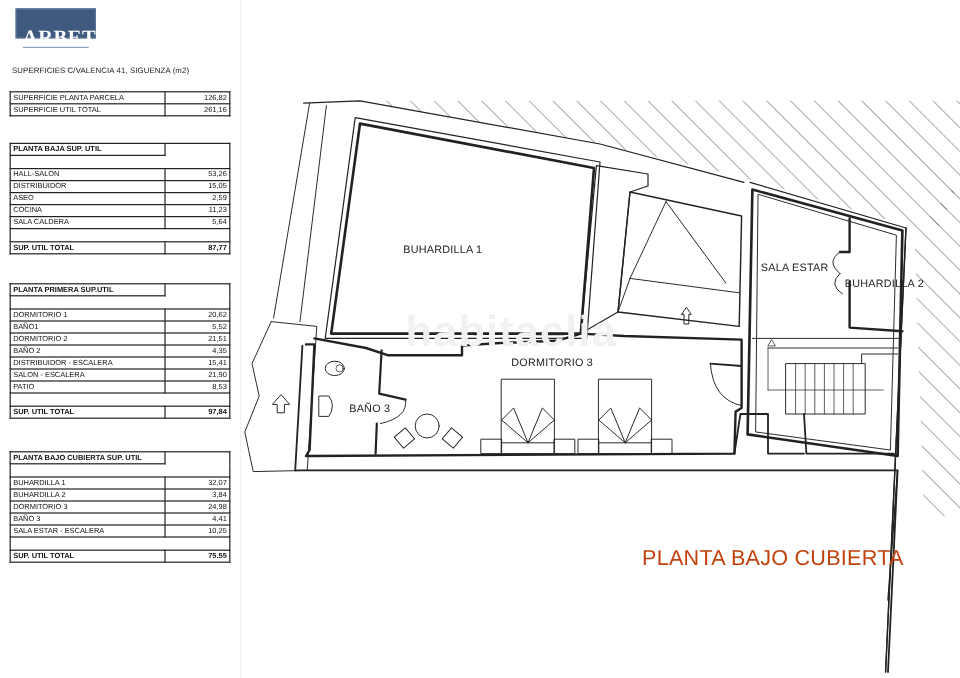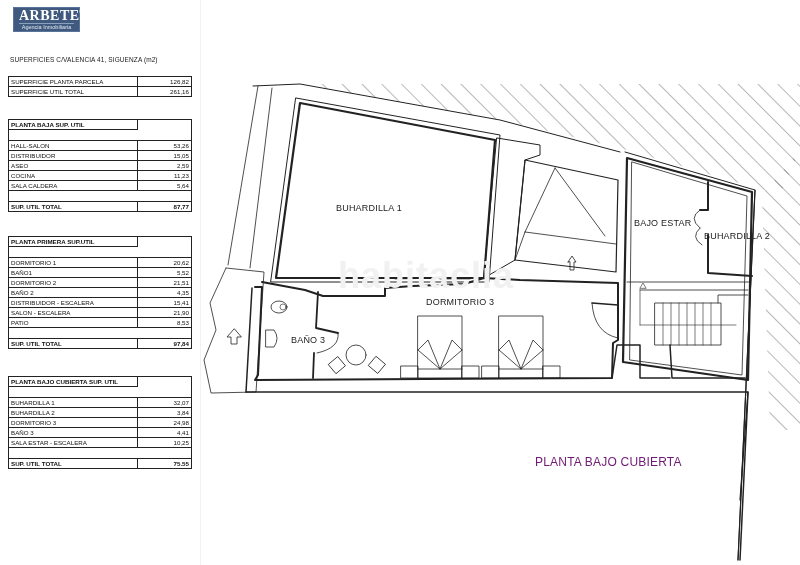--- a/index.html
+++ b/index.html
@@ -3,37 +3,37 @@
 <meta charset="utf-8">
 <style>
   html, body { margin: 0; padding: 0; background: #ffffff; }
   body { width: 800px; height: 565px; position: relative; overflow: hidden;
          font-family: "Liberation Sans", sans-serif; color: #111; }
   .left-panel { position: absolute; left: 0; top: 0; width: 200px; height: 565px;
                 background: #ffffff; border-right: 1px solid #f2f2f2; }
   .logo { position: absolute; left: 13px; top: 7px; width: 67px; height: 25px;
           background: #3f5a7e; color: #fff; text-align: center; box-sizing: border-box;
           border: 1px solid #5a7398; }
-  .logo .name { font-family: "Liberation Serif", serif; font-size: 14px; font-weight: bold;
+  .logo .name { font-family: "Liberation Serif", serif; font-size: 17px; font-weight: bold;
                 letter-spacing: 0.5px; line-height: 14px; padding-top: 1px; display: block;
-                border-bottom: 1px solid #8aa0bf; margin: 0 5px; }
+                border-bottom: 1px solid #8aa0bf; margin: 16px 5px; }
   .logo .sub { font-size: 5.5px; line-height: 7px; display: block; color: #dfe6f0; }
   .heading { position: absolute; left: 10px; top: 56px; font-size: 6.5px; color: #222;
              letter-spacing: 0.1px; }
   table.sup { position: absolute; border-collapse: collapse; font-size: 6.2px;
               font-family: "Liberation Sans", sans-serif; }
   table.sup td { border: 1px solid #222; padding: 0 2px; height: 9px; line-height: 9px;
                  white-space: nowrap; }
   table.sup td.num { text-align: right; }
   table.sup .bold td { font-weight: bold; }
   table.sup tr.blank td { height: 10px; }
   table.sup td.title { font-weight: bold; border-right: 1px solid #222; }
   table.sup tr.head td.empty { border-top: 1px solid #222; border-right: 1px solid #222; border-bottom: none;}
   .plan { position: absolute; left: 196px; top: 60px; }
-  .plan-title { position: absolute; left: 535px; top: 455px; font-size: 12px; color: #701a75;
+  .plan-title { position: absolute; left: 535px; top: 455px; font-size: 18px; color: #c2410c;
                 letter-spacing: 0.2px; }
   .room-label { position: absolute; font-size: 9px; color: #222; letter-spacing: 0.2px; }
   .watermark { position: absolute; left: 338px; top: 255px; font-size: 36px; color: #f1f1f1;
                font-weight: bold; letter-spacing: 1px; }
 </style>
 </head>
 <body>
 
 <div class="left-panel">
   <div class="logo">
@@ -280,18 +280,18 @@
     <line x1="440" y1="279" x2="470" y2="279" stroke-width="0.6"></line>
 
     <line x1="755" y1="190" x2="738" y2="560" stroke-width="1.2"></line>
     <line x1="748" y1="392" x2="740" y2="500" stroke-width="1.2"></line>
   </g>
 </svg>
 
 <div class="watermark">habitaclia</div>
 
 <div class="room-label" style="left:336px; top:203px;">BUHARDILLA 1</div>
-<div class="room-label" style="left:634px; top:218px;">BAJO ESTAR</div>
+<div class="room-label" style="left:634px; top:218px;">SALA ESTAR</div>
 <div class="room-label" style="left:704px; top:231px;">BUHARDILLA 2</div>
 <div class="room-label" style="left:426px; top:297px;">DORMITORIO 3</div>
 <div class="room-label" style="left:291px; top:335px;">BAÑO 3</div>
 
 <div class="plan-title">PLANTA BAJO CUBIERTA</div>
 
 </body></html>

